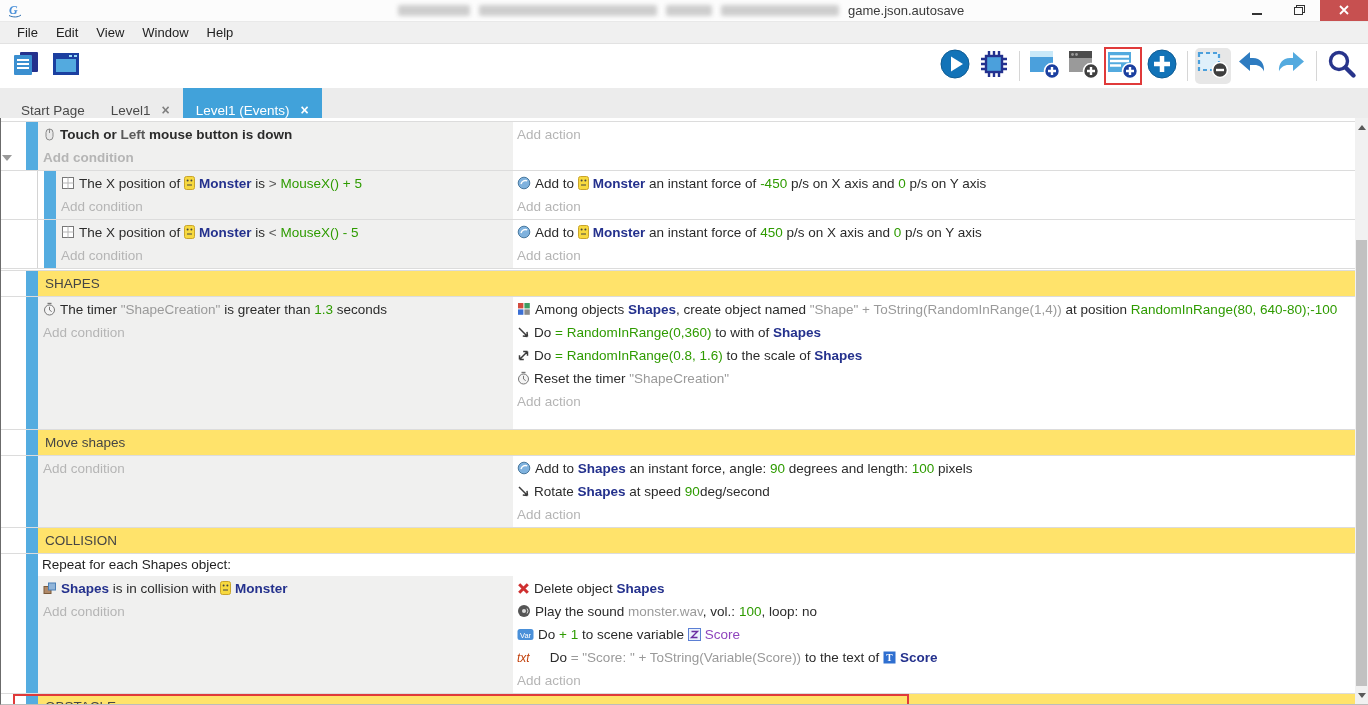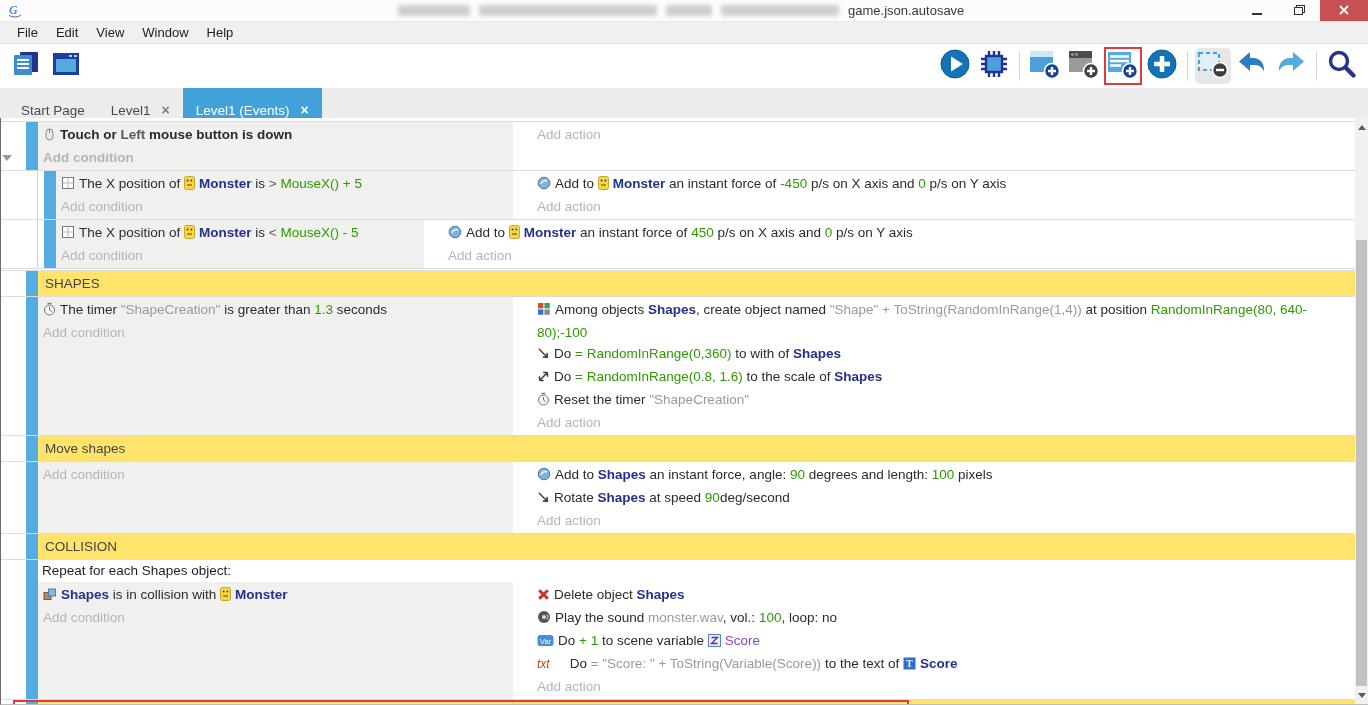--- a/index.html
+++ b/index.html
@@ -37,21 +37,21 @@
   .tri{position:absolute;left:1px;top:37px;width:0;height:0;border-left:5px solid transparent;border-right:5px solid transparent;border-top:6px solid #9a9a9a;z-index:2}
   .spacer{position:relative;background:#fff}
   .block{display:flex;border-bottom:1px solid #dcdcdc;position:relative;background:#fff}
   .gut{position:relative;flex:0 0 auto}
   .gut .bar{position:absolute;top:0;bottom:0;width:12px;background:#54ace0}
   .gut.i1::before{content:"";position:absolute;left:36px;top:0;bottom:0;width:1px;background:#d4d4d4}
   .gbody{flex:1;display:flex;flex-direction:column;min-width:0}
   .ehdr{font-size:13.5px;color:#1f1f1f;line-height:22px;padding-left:4px;background:#fff}
   .cells{display:flex;flex:1}
   .cond{flex:0 0 auto;background:#f0f0ef;padding:2px 6px 2px 5px}
-  .act{flex:1;background:#fff;padding:2px 24px;min-width:0}
+  .act{flex:1;background:#fff;padding:2px 4px;min-width:0}
   .line{font-size:13.5px;line-height:21px;color:#2b2b2b}
   .line .ic{display:inline-block;vertical-align:-2px;margin-right:4px}
   .txtic{font-style:italic;font-size:12px;color:#c2410c;margin-right:20px}
   .ph{color:#b5b5b5;font-size:13.5px;line-height:21px}
   .st{color:#2b2b2b}.sd{color:#5a5a5a}.sg{color:#2e9b00}
   .so{color:#24318d;font-weight:bold}.sq{color:#9a9a9a}.sv{color:#8f44bd}
   .group{flex:1;background:#ffe36b;display:flex;align-items:center;font-size:13.5px;color:#454545;padding-left:7px}
   .redbox{position:absolute;left:12px;top:0;width:896px;height:24px;border:2px solid #e03a3a;pointer-events:none;z-index:3}
   
   .scroll{position:absolute;right:0;top:0;bottom:0;width:13px;background:#f1f1f1}
@@ -266,21 +266,21 @@
             </div>
           </div>
         </div>
       </div>
       <div class="block">
         <div class="gut i1" style="width: 55px;">
           <div class="bar" style="left: 43px;"></div>
         </div>
         <div class="gbody">
           <div class="cells">
-            <div class="cond" style="width: 368px;">
+            <div class="cond" style="width: 457px;">
               <div class="line"><span class="ic"><svg width="14" height="14">
                     <rect x="1.5" y="1.5" width="11" height="11" fill="#fff" stroke="#777"></rect>
                     <path d="M7 1.5v11M1.5 7h11" stroke="#b5b5b5"></path>
                   </svg></span><span class="st">The X position of </span><span class="ic"><svg width="11" height="14">
                     <rect x="0.5" y="0.5" width="10" height="13" rx="2" fill="#f7d93f" stroke="#c9a42a"></rect>
                     <circle cx="3.6" cy="4.4" r="1" fill="#444"></circle>
                     <circle cx="7.4" cy="4.4" r="1" fill="#444"></circle>
                     <path d="M3 9h5" stroke="#444"></path>
                   </svg></span><span class="so">Monster</span><span class="st"> is </span><span class="sd">&lt; </span><span class="sg">MouseX() - 5</span></div>
               <div class="ph">Add condition</div>

